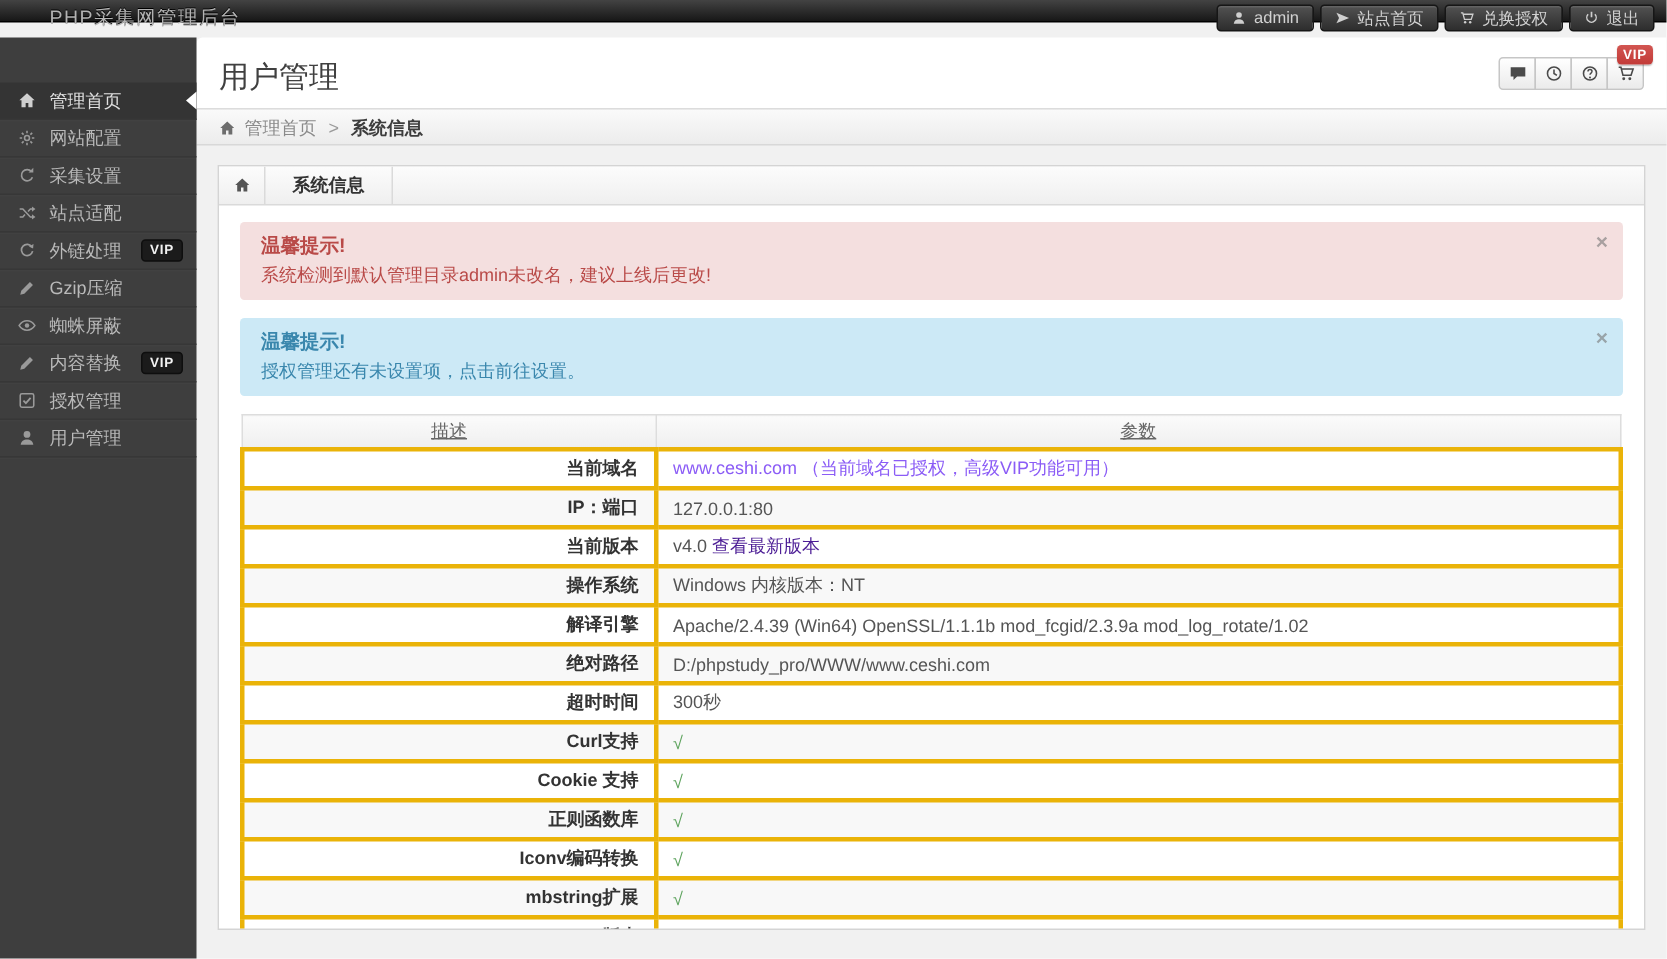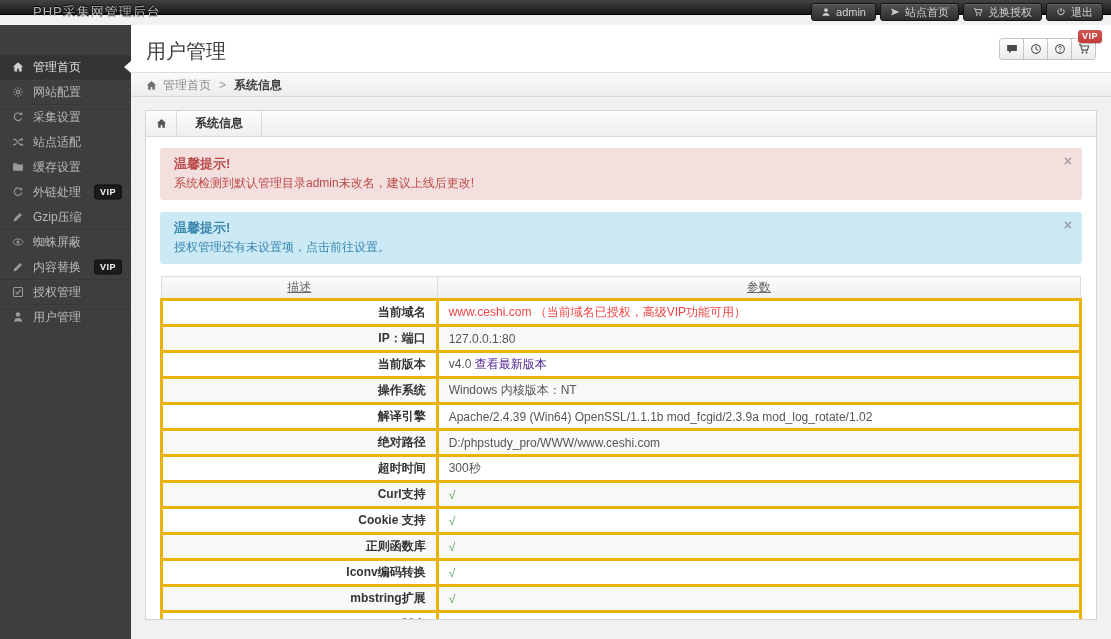--- a/index.html
+++ b/index.html
@@ -119,21 +119,21 @@
   .tablewrap { padding:0 14px 14px; }
   table.info { width:100%; border-collapse:collapse; font-size:12px; }
   .info th {
     background:linear-gradient(#fbfbfb,#efefef); border:1px solid #ddd;
     color:#666; font-weight:normal; text-align:center; height:22px; padding:2px 6px;text-decoration:underline;
   }
   .info td { border:3px solid #eab308; padding:3px 10px; height:21px; }
   .info tr:nth-child(even) td { background:#f8f8f8; }
   .info td.lbl { width:30%; text-align:right; font-weight:bold; color:#333; }
   .info td.val { color:#555; }
-  .txt-green { color:#ef4444; }
+  .txt-green { color:#8b5cf6; }
   .lnk { color:#4c1d95; text-decoration:none; cursor:pointer;font-family:Liberation Mono, monospace; }
   .txt-check { color:#5fa45f; }
   .txt-cross { color:#cc3333; font-weight:bold; }
   .ic { display:inline-block; }
 </style>
 </head>
 <body>
 
 <div class="topbar">
   <div class="logo">PHP采集网管理后台</div>
@@ -180,23 +180,20 @@
         </svg><span>网站配置</span></li>
       <li class="side-item"><svg viewBox="0 0 16 16" width="12" height="12" class="ic">
           <path d="M12.8 9.5A5 5 0 1 1 12 4.6" fill="none" stroke="currentColor" stroke-width="1.5"></path>
           <path d="M13.6 1.2v4.2H9.4z" fill="currentColor"></path>
         </svg><span>采集设置</span></li>
       <li class="side-item"><svg viewBox="0 0 16 16" width="12" height="12" class="ic">
           <path d="M1.5 4.5h2.8L11 11.5h2M1.5 11.5h2.8l1.9-2.2M8.9 6.7l2.1-2.2h2" fill="none" stroke="currentColor" stroke-width="1.4"></path>
           <path d="M12.4 2.2l3.1 2.3-3.1 2.3zM12.4 9.2l3.1 2.3-3.1 2.3z" fill="currentColor"></path>
         </svg><span>站点适配</span></li>
       <li class="side-item"><svg viewBox="0 0 16 16" width="12" height="12" class="ic">
-          <path d="M1.5 3h4.5l1.5 1.8h7V13h-13z" fill="currentColor"></path>
-        </svg><span>缓存设置</span></li>
-      <li class="side-item"><svg viewBox="0 0 16 16" width="12" height="12" class="ic">
           <path d="M12.4 5A5 5 0 1 0 13 8.6" fill="none" stroke="currentColor" stroke-width="1.5"></path>
           <path d="M13.8 2.2l-.4 4.1-3.7-1.8z" fill="currentColor"></path>
         </svg><span>外链处理</span><span class="vip-dark">VIP</span></li>
       <li class="side-item"><svg viewBox="0 0 16 16" width="12" height="12" class="ic">
           <path d="M2 14l.9-3.6 7.7-7.7 2.7 2.7-7.7 7.7z" fill="currentColor"></path>
         </svg><span>Gzip压缩</span></li>
       <li class="side-item"><svg viewBox="0 0 16 16" width="12" height="12" class="ic">
           <path d="M1 8s2.8-4.2 7-4.2S15 8 15 8s-2.8 4.2-7 4.2S1 8 1 8z" fill="none" stroke="currentColor" stroke-width="1.3"></path>
           <circle cx="8" cy="8" r="2" fill="currentColor"></circle>
         </svg><span>蜘蛛屏蔽</span></li>

